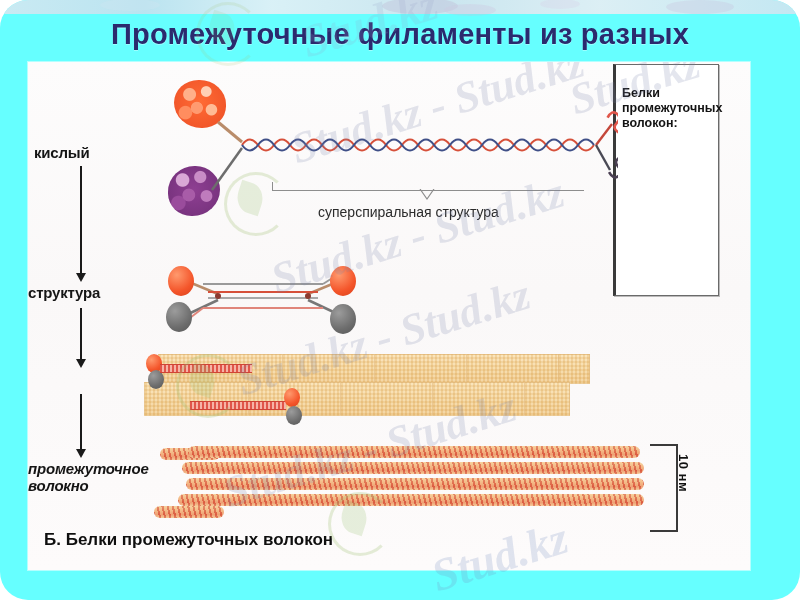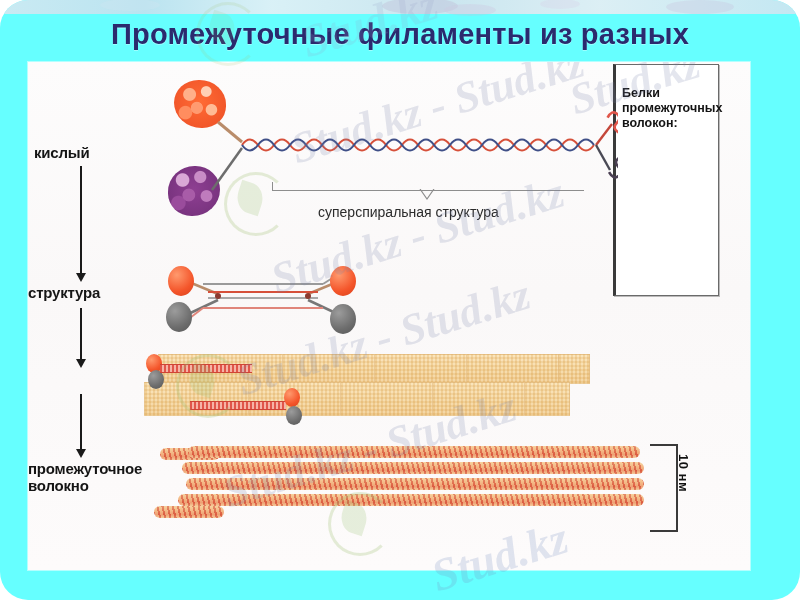--- a/index.html
+++ b/index.html
@@ -65,21 +65,21 @@
     color: #151515;
     font-weight: bold;
     font-size: 15px;
     line-height: 17px;
     letter-spacing: -0.2px;
     white-space: pre-line;
   }
   .lbl-dimer      { left: 6px;  top: 82px; }
   .lbl-tetramer   { left: 0px;  top: 222px; }
   .lbl-proto      { left: 0px;  top: 308px; }
-  .lbl-filament   { left: 0px;  top: 398px; }
+  .lbl-filament   { left: 0px;  top: 398px; font-style: italic; }
 
   
   .arrow {
     position: absolute;
     width: 2px;
     background: #1a1a1a;
   }
   .arrow:after {
     content: "";
     position: absolute;
@@ -383,20 +383,21 @@
         <div class="strand" style="left:20px; top:2px;  width:452px;"></div>
         <div class="strand" style="left:14px; top:18px; width:462px;"></div>
         <div class="strand" style="left:18px; top:34px; width:458px;"></div>
         <div class="strand" style="left:10px; top:50px; width:466px;"></div>
         <div class="strand" style="left:-14px; top:62px; width:70px;"></div>
       </div>
 
       <div class="scale"></div>
       <div class="scale-label">10 нм</div>
 
+      <div class="caption">Б. Белки промежуточных волокон</div>
 
       <div class="wm-layer">
         <div class="wm" style="left:258px; top:18px;  font-size:44px;">Stud.kz - Stud.kz</div>
         <div class="wm" style="left:238px; top:148px; font-size:44px;">Stud.kz - Stud.kz</div>
         <div class="wm" style="left:204px; top:250px; font-size:44px;">Stud.kz - Stud.kz</div>
         <div class="wm" style="left:190px; top:362px; font-size:44px;">Stud.kz - Stud.kz</div>
         <div class="wm" style="left:540px; top:-6px;  font-size:44px;">Stud.kz</div>
         <div class="wm-logo" style="left:196px; top:110px;"></div>
         <div class="wm-logo" style="left:148px; top:292px;"></div>
         <div class="wm-logo" style="left:300px; top:430px;"></div>

